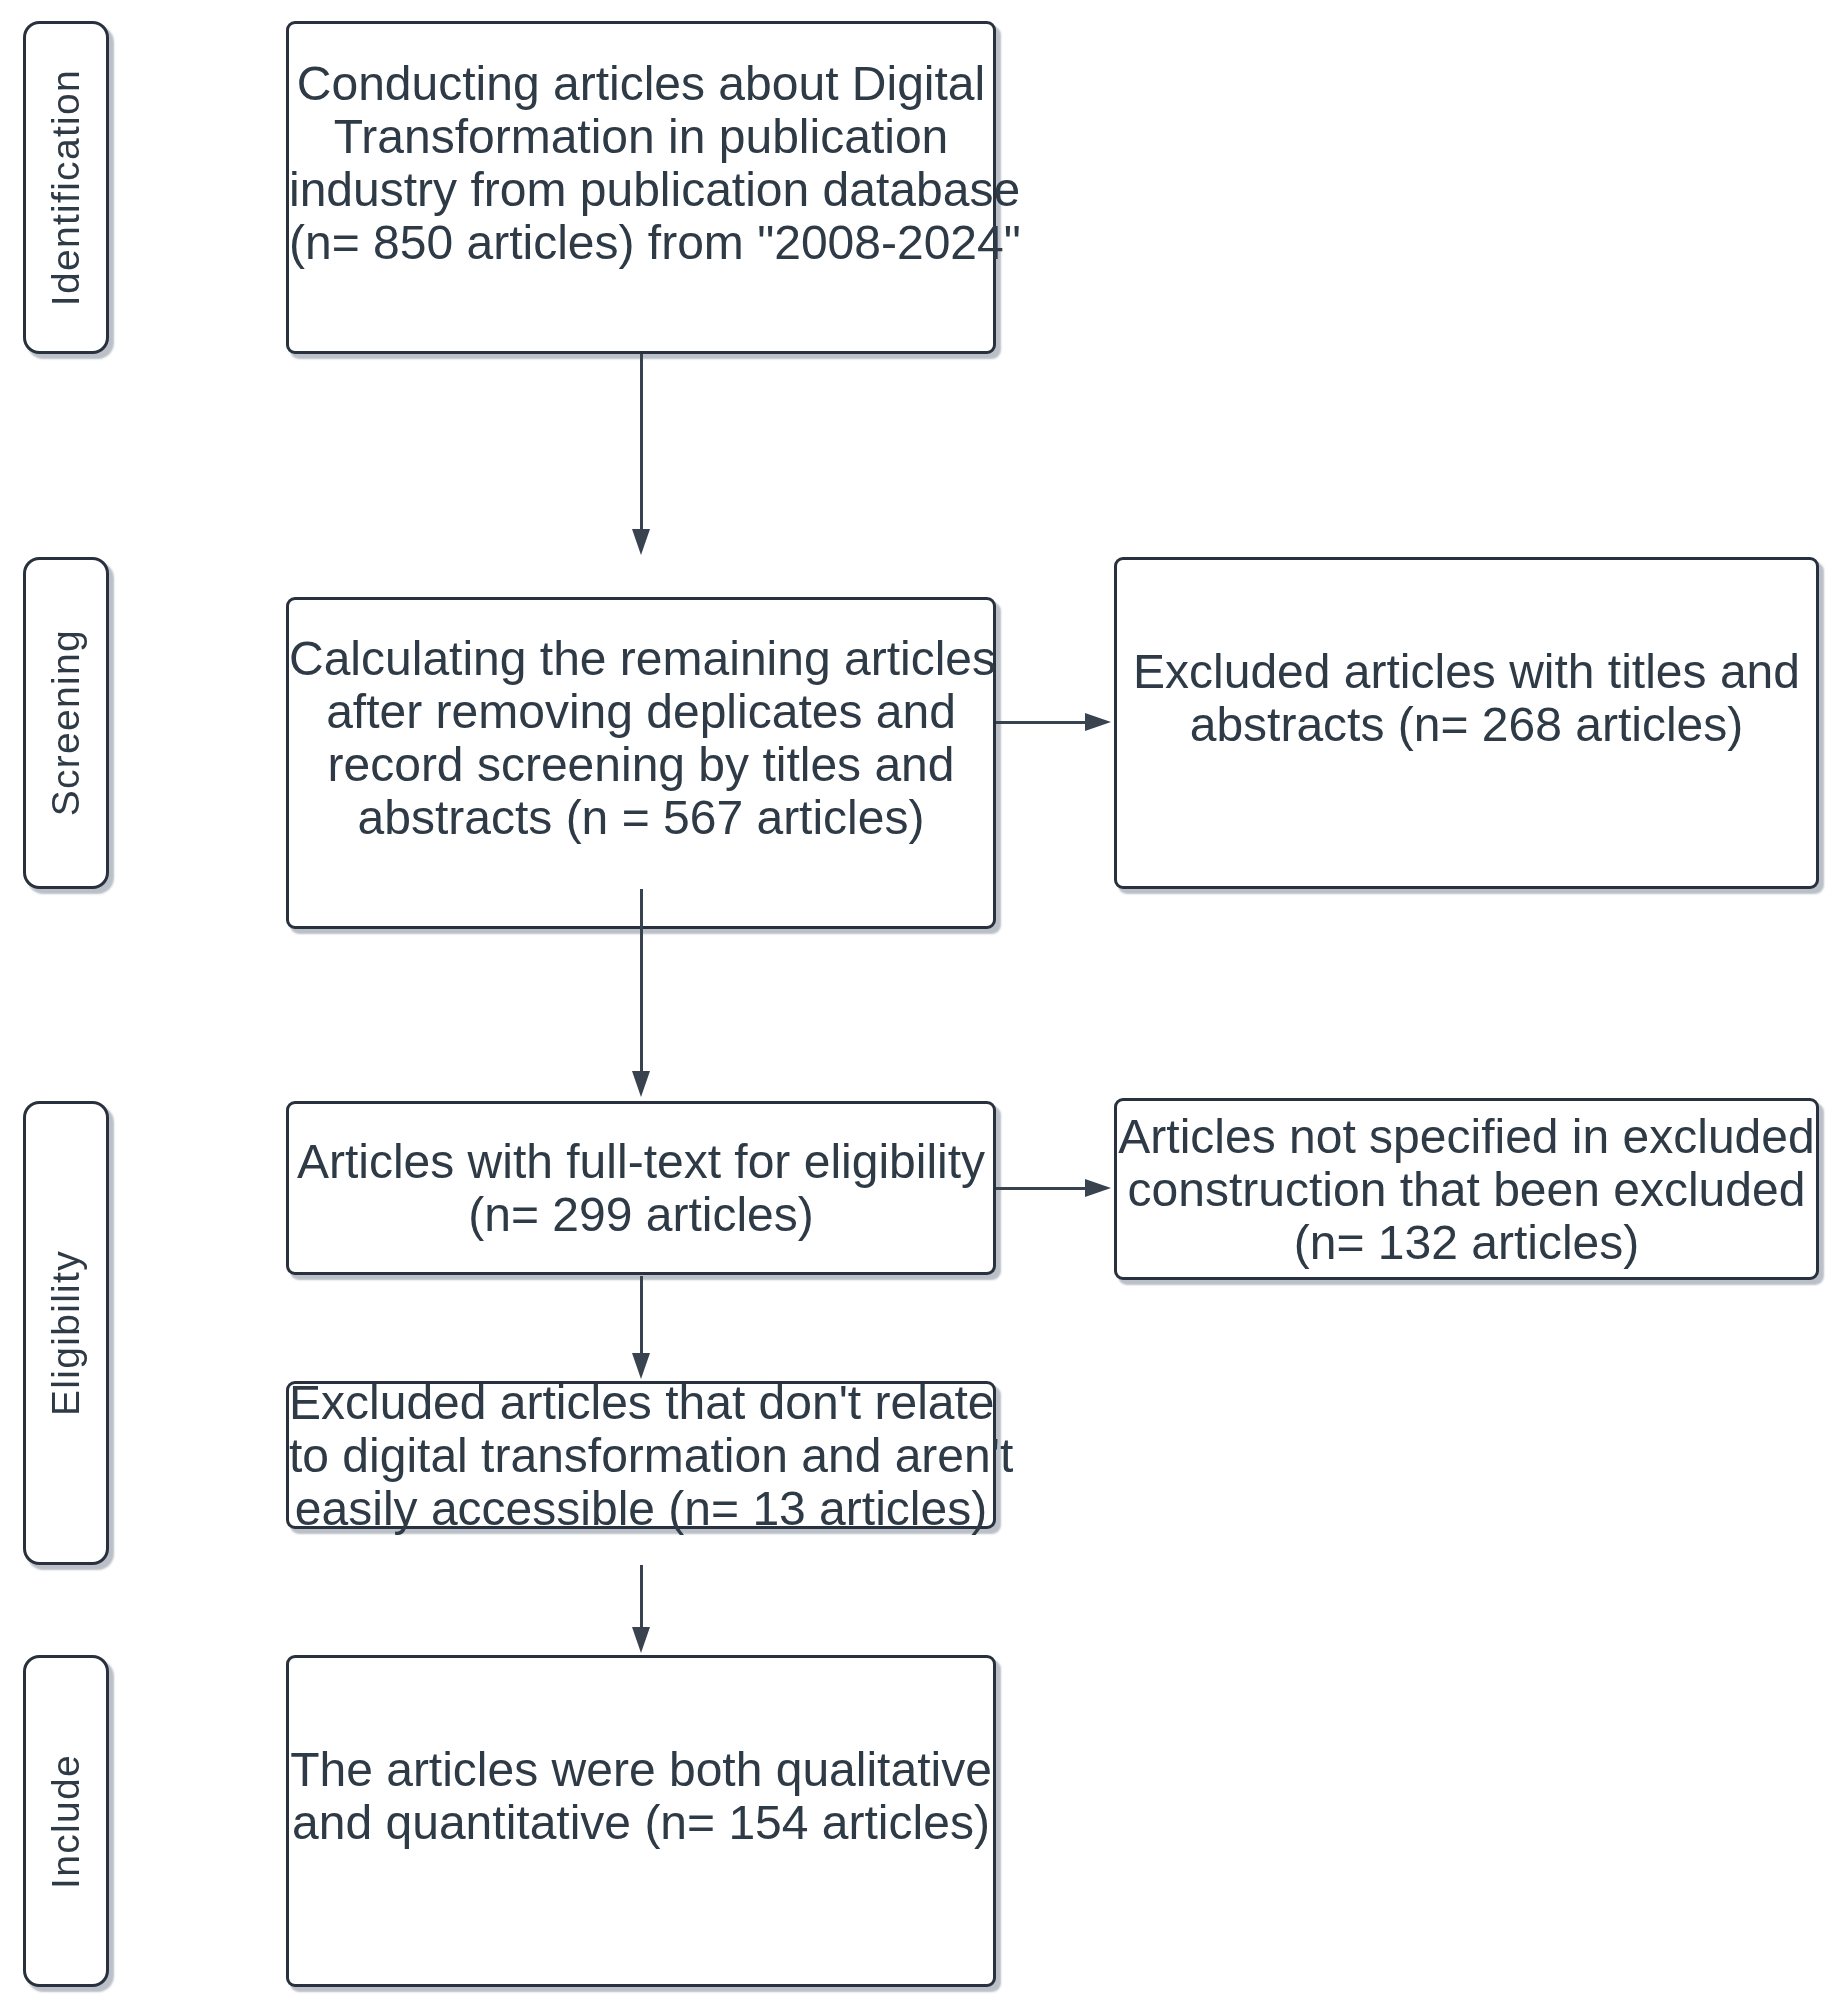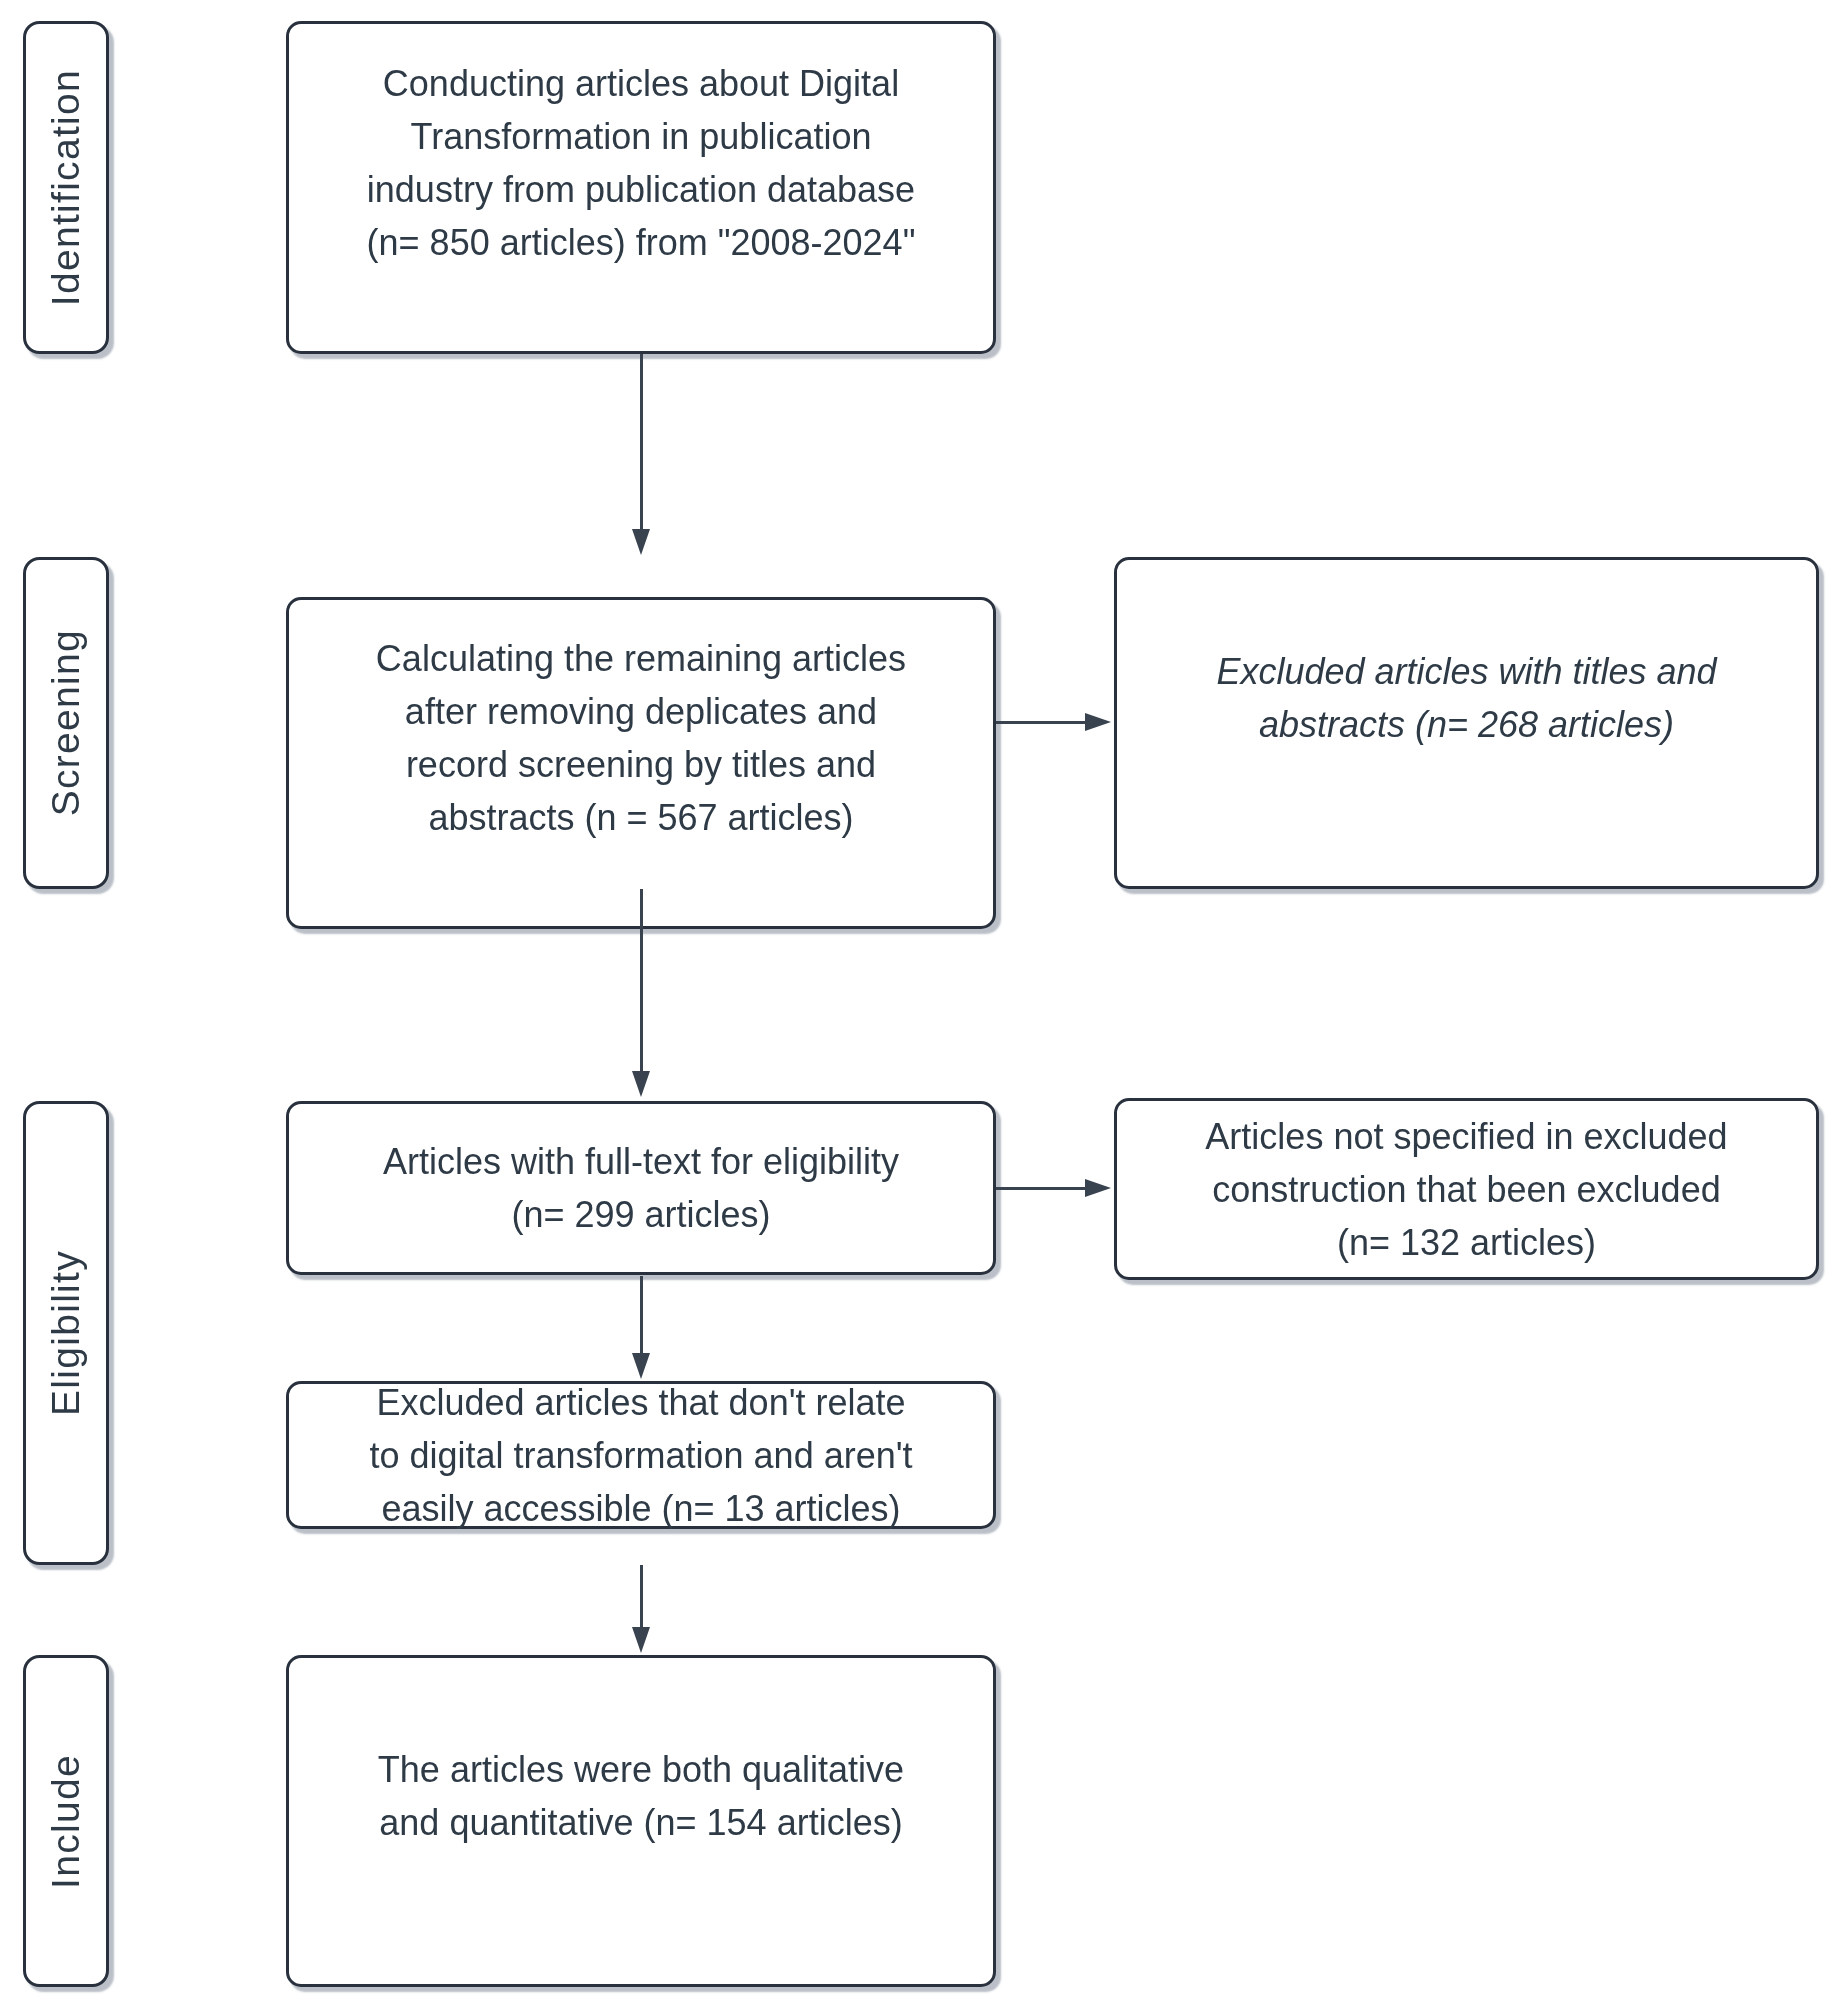--- a/index.html
+++ b/index.html
@@ -17,28 +17,28 @@
     width: 1840px;
     height: 2005px;
     background: var(--bg);
     font-family: "Liberation Sans", sans-serif;
     color: var(--ink);
   }
   .box {
     position: absolute;
     background: var(--bg);
     border: 3.1px solid var(--border);
-    border-radius: 15px;
+    border-radius: 9px;
     box-shadow: 4.4px 5px 1.9px var(--shadow);
     display: flex;
     flex-direction: column;
     justify-content: center;
     align-items: flex-start;
     text-align: center;
-    font-size: 36px;
+    font-size: 48px;
     line-height: 53px;
     color: var(--ink);
   }
   .box.bias-up { padding-bottom: 50px; }
   .box-text { width: 100%; }
   .box-line { white-space: nowrap; }
   .stage {
     position: absolute;
     background: var(--bg);
     border: 3.1px solid var(--border);
@@ -142,21 +142,21 @@
       </div>
   </div>
 
   <div class="box bias-up" style="left:286px; top:1655px; width:710px; height:332px;">
     <div class="box-text">
         <div class="box-line">The articles were both qualitative</div>
         <div class="box-line">and quantitative (n= 154 articles)</div>
       </div>
   </div>
 
-  <div class="box bias-up" style="left:1114px; top:557px; width:705px; height:332px;font-style:italic;">
+  <div class="box bias-up" style="left:1114px; top:557px; width:705px; height:332px;">
     <div class="box-text">
         <div class="box-line">Excluded articles with titles and</div>
         <div class="box-line">abstracts (n= 268 articles)</div>
       </div>
   </div>
 
   <div class="box" style="left:1114px; top:1098px; width:705px; height:182px;">
     <div class="box-text">
         <div class="box-line">Articles not specified in excluded</div>
         <div class="box-line">construction that been excluded</div>

